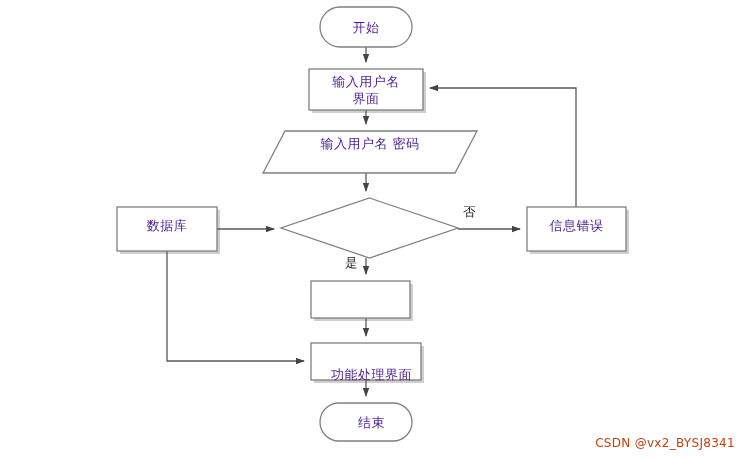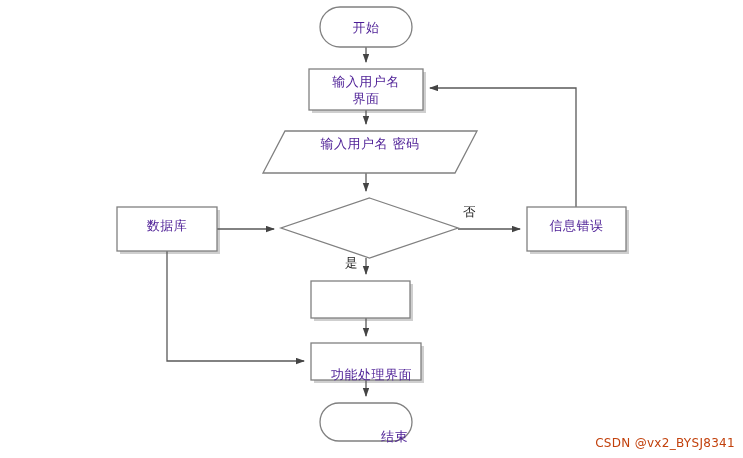--- a/index.html
+++ b/index.html
@@ -119,21 +119,21 @@
   <div class="node-label" style="left:263px; top:131px; width:214px; height:24px;">输入用户名 密码</div>
 
 
   <div class="node-label" style="left:117px; top:207px; width:100px; height:36px;">数据库</div>
 
   <div class="node-label" style="left:527px; top:207px; width:99px; height:36px;">信息错误</div>
 
 
   <div class="node-label" style="left:311px; top:343px; width:121px; height:37px;margin-top:13px;">功能处理界面</div>
 
-  <div class="node-label" style="left:320px; top:417px; width:103px; height:38px;padding-left:23px;">结束</div>
+  <div class="node-label" style="left:320px; top:403px; width:103px; height:38px;">结束</div>
 
   <div class="edge-label" style="left:463px; top:205px;">否</div>
 
   <div class="edge-label" style="left:345px; top:256px;">是</div>
 
   <div class="watermark">CSDN @vx2_BYSJ8341</div>
 
 </div>
 
 </body></html>

